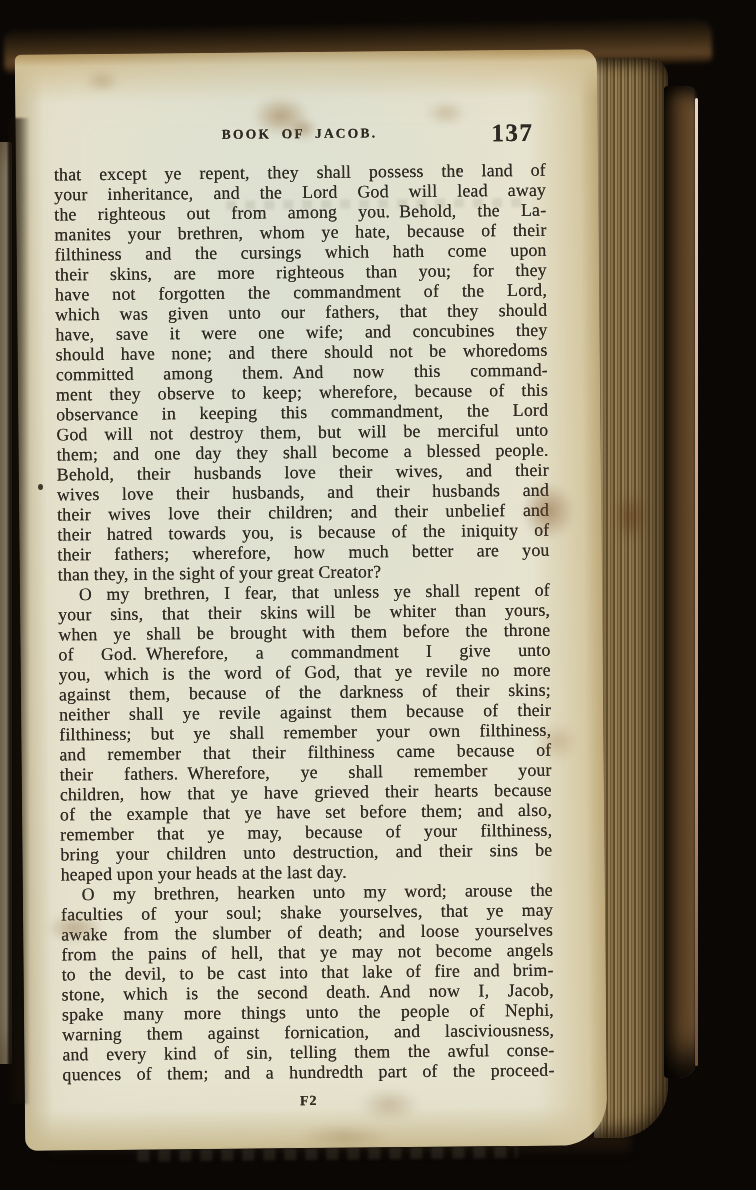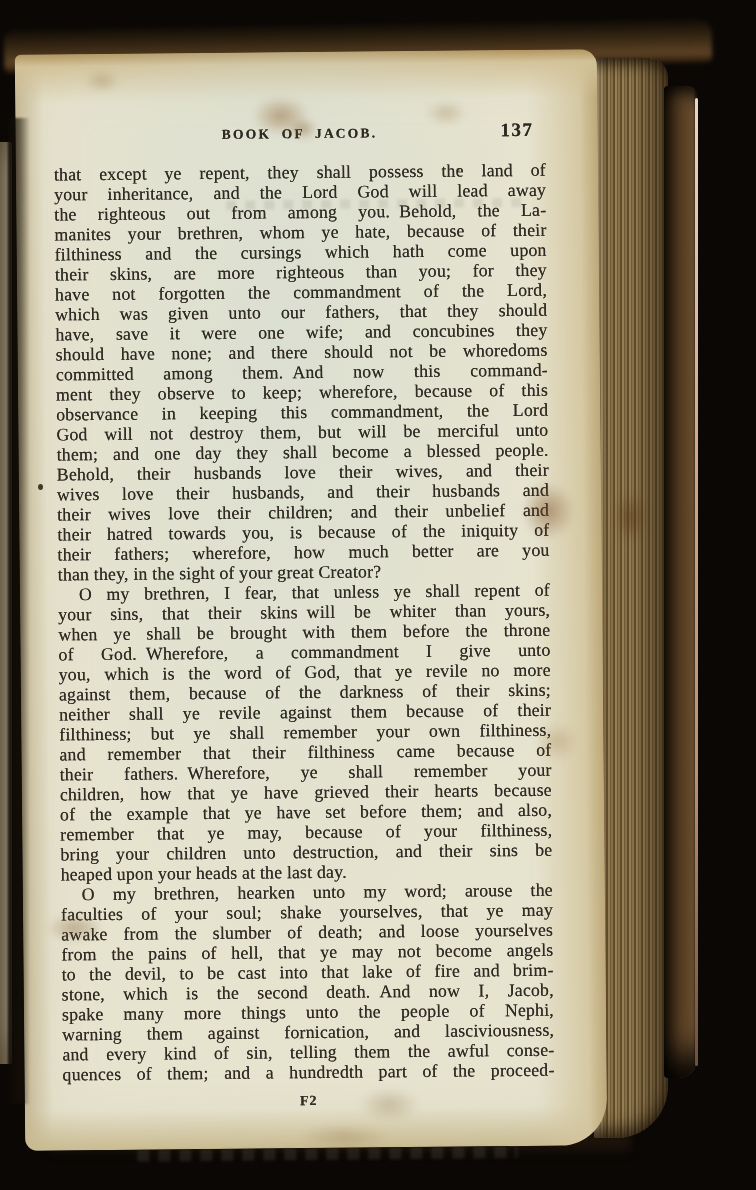--- a/index.html
+++ b/index.html
@@ -83,21 +83,21 @@
   .header {
     position:absolute; left:38px; top:72px; width:492px; height:22px;
     text-align:center; color:#2e2922;
   }
   .htitle {
     font-size:13.5px; font-weight:bold; letter-spacing:2.2px; word-spacing:5px;
     text-shadow:0 0 0.4px rgba(46,41,34,0.8);
   }
   .pagenum {
     position:absolute; right:12px; top:-3px;
-    font-size:19px; font-weight:bold; letter-spacing:1.5px;
+    font-size:25px; font-weight:bold; letter-spacing:1.5px;
     text-shadow:0 0 0.4px rgba(46,41,34,0.9);
   }
 
   
   .text-block {
     position:absolute; left:38px; top:110px; width:492px;
     color:#2f2a23; font-size:17.8px; line-height:20px; letter-spacing:0.2px;
     text-shadow:0 0 0.45px rgba(47,42,35,0.85);
   }
   .ln { text-align:justify; text-align-last:justify; height:20px; }

